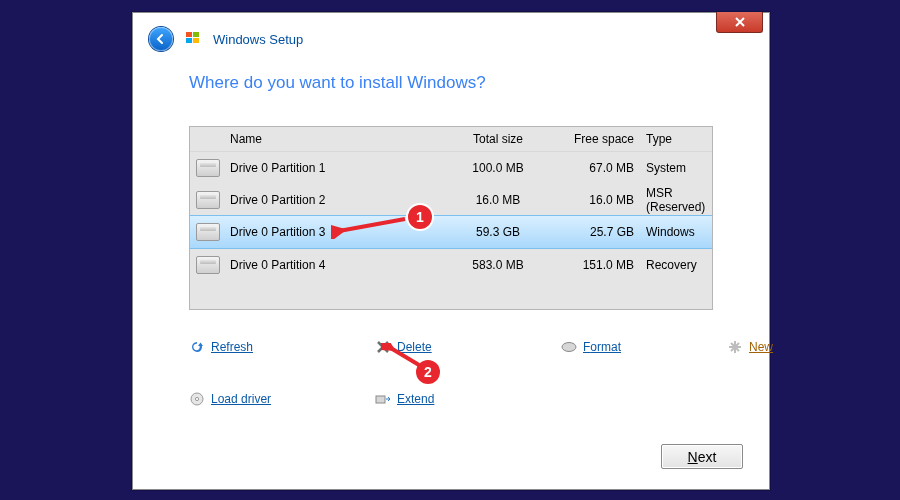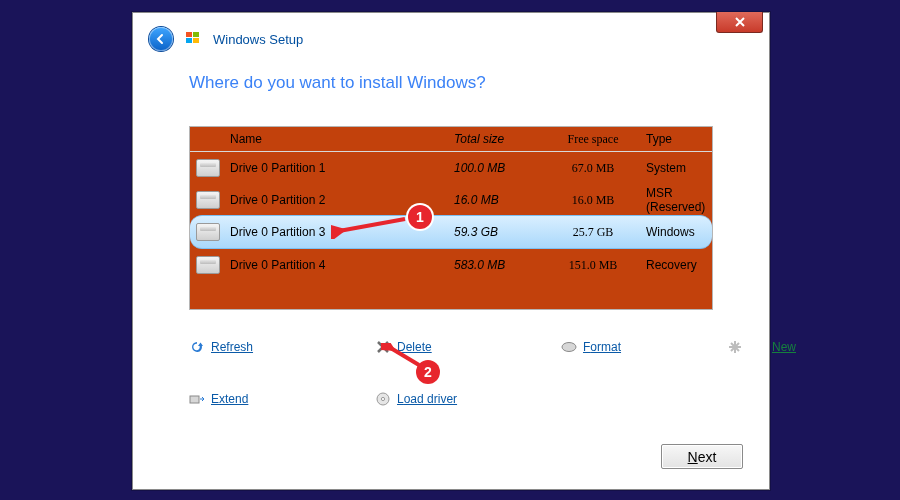--- a/index.html
+++ b/index.html
@@ -57,63 +57,62 @@
   .title-text { color:#004f9f; font-size:13px; }
   .heading {
     position:absolute; left:56px; top:60px;
     color:#3b82f6; font-size:17px; font-weight:400;
   }
   .listbox {
     position:absolute; left:56px; top:113px;
     width:524px; height:184px;
     border:1px solid #b5b5b5;
     box-sizing:border-box;
-    background:#c2410c;
+    background:#e5e5e5;
   }
   .list-header {
     display:flex; height:24px; align-items:center;
     border-bottom:1px solid #d8d8d8;
     color:#000; font-size:12px;
   }
   .col-icon { width:34px; }
   .col-name { width:224px; padding-left:6px; }
-  .col-total { width:88px; text-align:left; padding-right:10px;font-style:italic; }
-  .col-free  { width:82px; text-align:center; padding-right:10px;font-family:Liberation Serif, serif; }
+  .col-total { width:88px; text-align:center; padding-right:10px; }
+  .col-free  { width:82px; text-align:right; padding-right:10px; }
   .col-type  { flex:1; padding-left:2px; }
   .hdr { font-weight:400; }
   .row {
     display:flex; height:32px; align-items:center;
     font-size:12px; color:#000;
   }
   .row.selected {
     background: linear-gradient(#d9efff, #a9d8fb);
     border-top:1px solid #7cc0f2;
     border-bottom:1px solid #7cc0f2;
     margin-top:-1px;
-    border-radius:12px;
   }
   .drive-icon {
     width:22px; height:16px; margin-left:6px;
     background: linear-gradient(#f4f4f4,#cfcfcf);
     border:1px solid #9a9a9a; border-radius:2px;
     position:relative;
   }
   .drive-icon::after{
     content:""; position:absolute; left:3px; right:3px; top:3px; height:4px;
     background:linear-gradient(#e6e6e6,#bcbcbc); border-radius:1px;
   }
   .actions {
     position:absolute; left:56px; top:326px; width:524px;
     display:grid; grid-template-columns: 150px 150px 130px 90px; row-gap:14px;
     font-size:12px;
     gap:36px;
   }
   .action { display:flex; align-items:center; gap:6px; }
   .action a { color:#0a5aa8; text-decoration:underline; cursor:pointer; }
-  .action.disabled a { color:#15803d; text-decoration:underline;margin-left:23px; }
+  .action.disabled a { color:#a16207; text-decoration:underline; }
   .action .icn { width:16px; height:16px; display:inline-flex; align-items:center; justify-content:center; }
   .next-btn {
     position:absolute; right:26px; bottom:20px;
     width:80px; height:23px;
     background:linear-gradient(#f7f7f7,#e3e3e3);
     border:1px solid #8a8a8a; border-radius:2px;
     font-size:14px; display:flex; align-items:center; justify-content:center;
     box-shadow: inset 0 0 0 1px #fff;
   }
   .ul-first::first-letter { text-decoration: underline; }
@@ -234,35 +233,35 @@
         <svg width="14" height="14" viewBox="0 0 14 14">
             <g stroke="#bdbdbd" stroke-width="2">
               <path d="M7 1v12M1 7h12M3 3l8 8M11 3l-8 8"></path>
             </g>
           </svg>
       </span>
       <a><span style="text-decoration:underline">N</span><span>ew</span></a>
     </div>
     <div class="action">
       <span class="icn">
+        <svg width="14" height="14" viewBox="0 0 14 14">
+            <circle cx="7" cy="7" r="6" fill="#e6e6e6" stroke="#9a9a9a"></circle>
+            <circle cx="7" cy="7" r="1.6" fill="#fff" stroke="#9a9a9a"></circle>
+          </svg>
+      </span>
+      <a class="ul-first">Load driver</a>
+    </div>
+    <div class="action">
+      <span class="icn">
         <svg width="16" height="12" viewBox="0 0 16 12">
             <rect x="1" y="3" width="9" height="7" fill="#d7d7d7" stroke="#8a8a8a"></rect>
             <path d="M11 6h4M13 4l2 2-2 2" stroke="#2a7bd4" fill="none"></path>
           </svg>
       </span>
       <a class="ul-first">Extend</a>
-    </div>
-    <div class="action">
-      <span class="icn">
-        <svg width="14" height="14" viewBox="0 0 14 14">
-            <circle cx="7" cy="7" r="6" fill="#e6e6e6" stroke="#9a9a9a"></circle>
-            <circle cx="7" cy="7" r="1.6" fill="#fff" stroke="#9a9a9a"></circle>
-          </svg>
-      </span>
-      <a class="ul-first">Load driver</a>
     </div>
   </div>
 
   <div class="next-btn">
     <span><span style="text-decoration:underline">N</span><span>ext</span></span>
   </div>
 
   <div class="badge" style="left:275px; top:192px;">1</div>
   <svg class="arrow" style="left:198px; top:204px;" width="78" height="22">
     <defs>

